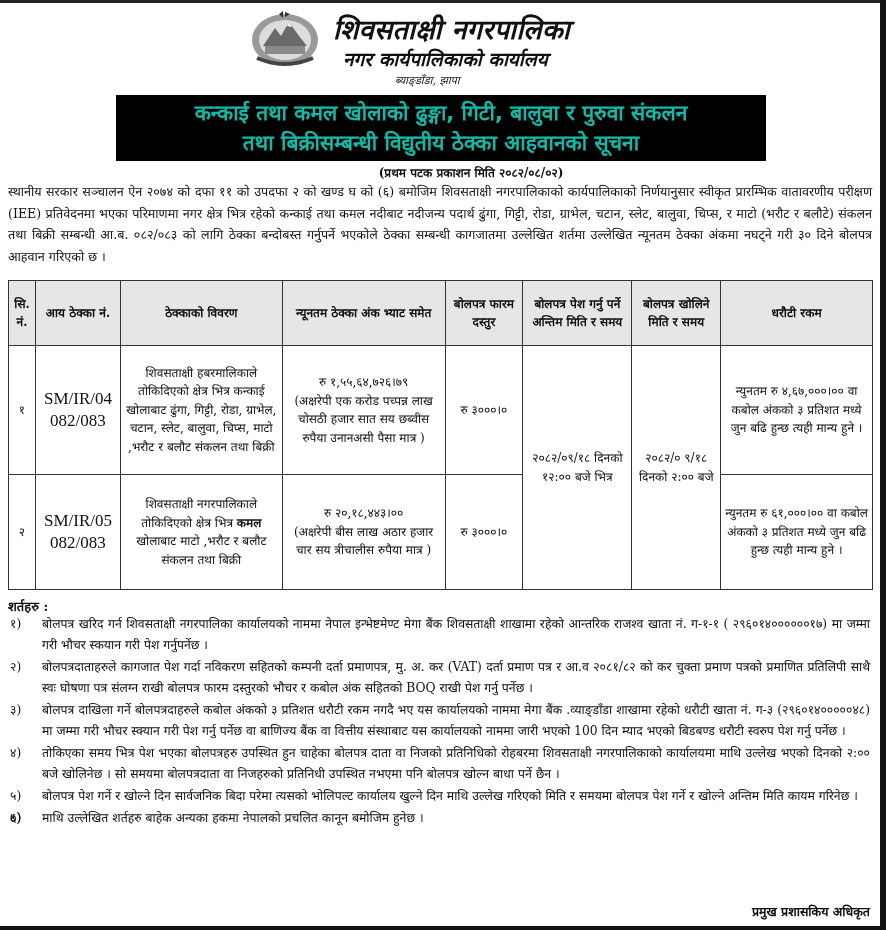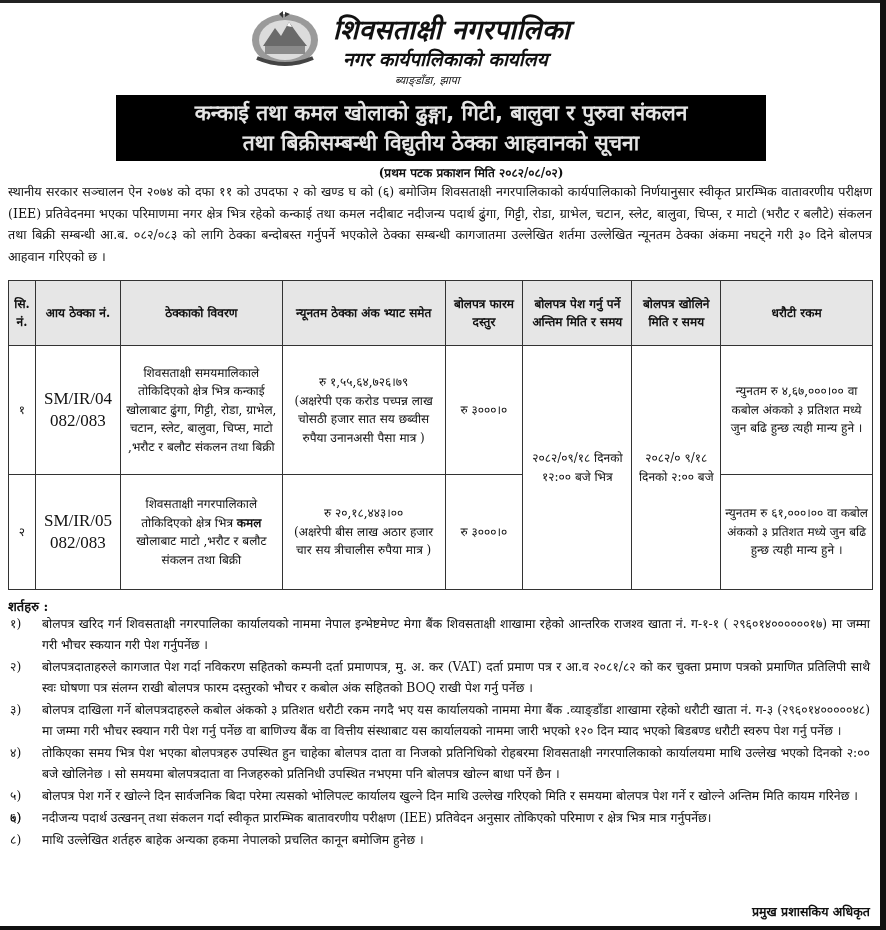--- a/index.html
+++ b/index.html
@@ -12,21 +12,21 @@
   .frame-right { position: absolute; left: 880px; top: 0; width: 6px; height: 930px; background: #111; }
 
   .header { position: absolute; left: 245px; top: 6px; width: 400px; height: 85px; font-style: italic; }
   .emblem { position: absolute; left: 4px; top: 4px; width: 72px; height: 58px; }
   .org-name { position: absolute; left: 88px; top: 4px; font-size: 27px; font-weight: bold; white-space: nowrap; letter-spacing: 0.3px; }
   .office-name { position: absolute; left: 98px; top: 40px; font-size: 19px; font-weight: bold; white-space: nowrap; }
   .address { position: absolute; left: 150px; top: 66px; font-size: 11px; white-space: nowrap; }
 
   .title-box {
     position: absolute; left: 116px; top: 95px; width: 650px; height: 66px;
-    background: #000; color: #e5e5e5; text-align: center;
+    background: #000; color: #14b8a6; text-align: center;
     font-family: "DejaVu Sans", sans-serif; font-weight: bold; font-size: 21px; line-height: 30px;
     padding-top: 3px; box-sizing: border-box;
   }
   .pub-date { position: absolute; left: 0; width: 886px; top: 164px; text-align: center; font-size: 12px; font-weight: bold; padding-left: 28px; }
 
   .intro {
     position: absolute; left: 8px; top: 181px; width: 864px; font-size: 12.6px; line-height: 21.5px; text-align: justify;
   }
 
   table.tender {
@@ -103,21 +103,21 @@
       <th>धरौटी रकम</th>
     </tr>
   </thead>
   <tbody>
     <tr class="r1">
       <td>१</td>
       <td class="code">
         <div>SM/IR/04</div>
         <div>082/083</div>
       </td>
-      <td>शिवसताक्षी समयमालिकाले तोकिदिएको क्षेत्र भित्र कन्काई खोलाबाट ढुंगा, गिट्टी, रोडा, ग्राभेल, चटान, स्लेट, बालुवा, चिप्स, माटो ,भरौट र बलौट संकलन तथा बिक्री</td>
+      <td>शिवसताक्षी हबरमालिकाले तोकिदिएको क्षेत्र भित्र कन्काई खोलाबाट ढुंगा, गिट्टी, रोडा, ग्राभेल, चटान, स्लेट, बालुवा, चिप्स, माटो ,भरौट र बलौट संकलन तथा बिक्री</td>
       <td>
         <div>रु १,५५,६४,७२६।७९</div>
         <div>(अक्षरेपी एक करोड पच्पन्न लाख चोसठी हजार सात सय छब्वीस रुपैया उनानअसी पैसा मात्र )</div>
       </td>
       <td>रु ३०००।०</td>
       <td rowspan="2">२०८२/०९/१८ दिनको १२:०० बजे भित्र</td>
       <td rowspan="2">२०८२/० ९/१८ दिनको २:०० बजे</td>
       <td>न्युनतम रु ४,६७,०००।०० वा कबोल अंकको ३ प्रतिशत मध्ये जुन बढि हुन्छ त्यही मान्य हुने ।</td>
     </tr>
     <tr class="r2">
@@ -147,36 +147,35 @@
   <div class="term">
     <span class="term-num">१)</span>
     <span>बोलपत्र खरिद गर्न शिवसताक्षी नगरपालिका कार्यालयको नाममा नेपाल इन्भेष्टमेण्ट मेगा बैंक शिवसताक्षी शाखामा रहेको आन्तरिक राजश्व खाता नं. ग-१-१ ( २९६०१४००००००१७) मा जम्मा गरी भौचर स्कयान गरी पेश गर्नुपर्नेछ ।</span>
   </div>
   <div class="term">
     <span class="term-num">२)</span>
     <span>बोलपत्रदाताहरुले कागजात पेश गर्दा नविकरण सहितको कम्पनी दर्ता प्रमाणपत्र, मु. अ. कर (VAT) दर्ता प्रमाण पत्र र आ.व </span><span class="uline">२०८१/८२</span><span> को कर चुक्ता प्रमाण पत्रको प्रमाणित प्रतिलिपी साथै स्वः घोषणा पत्र संलग्न राखी बोलपत्र फारम दस्तुरको भौचर र कबोल अंक सहितको BOQ राखी पेश गर्नु पर्नेछ ।</span>
   </div>
   <div class="term">
     <span class="term-num">३)</span>
-    <span>बोलपत्र दाखिला गर्ने बोलपत्रदाहरुले कबोल अंकको ३ प्रतिशत धरौटी रकम नगदै भए यस कार्यालयको नाममा मेगा बैंक .व्याङ्डाँडा शाखामा रहेको धरौटी खाता नं. ग-३ </span><span class="uline">(२९६०१४०००००४८)</span><span> मा जम्मा गरी भौचर स्क्यान गरी पेश गर्नु पर्नेछ वा बाणिज्य  बैंक वा वित्तीय  संस्थाबाट यस कार्यालयको नाममा जारी भएको १२० दिन म्याद भएको बिडबण्ड धरौटी स्वरुप पेश गर्नु पर्नेछ ।</span>
+    <span>बोलपत्र दाखिला गर्ने बोलपत्रदाहरुले कबोल अंकको ३ प्रतिशत धरौटी रकम नगदै भए यस कार्यालयको नाममा मेगा बैंक .व्याङ्डाँडा शाखामा रहेको धरौटी खाता नं. ग-३ </span><span class="uline">(२९६०१४०००००४८)</span><span> मा जम्मा गरी भौचर स्क्यान गरी पेश गर्नु पर्नेछ वा बाणिज्य  बैंक वा वित्तीय  संस्थाबाट यस कार्यालयको नाममा जारी भएको 100 दिन म्याद भएको बिडबण्ड धरौटी स्वरुप पेश गर्नु पर्नेछ ।</span>
   </div>
   <div class="term">
     <span class="term-num">४)</span>
     <span>तोकिएका समय भित्र पेश भएका बोलपत्रहरु उपस्थित हुन चाहेका बोलपत्र दाता वा निजको प्रतिनिधिको रोहबरमा शिवसताक्षी नगरपालिकाको कार्यालयमा माथि उल्लेख भएको  दिनको २:०० बजे  खोलिनेछ । सो समयमा बोलपत्रदाता वा निजहरुको प्रतिनिधी उपस्थित  नभएमा पनि बोलपत्र खोल्न बाधा पर्ने छैन ।</span>
   </div>
   <div class="term">
     <span class="term-num">५)</span>
     <span>बोलपत्र पेश गर्ने र खोल्ने दिन सार्वजनिक बिदा परेमा त्यसको भोलिपल्ट कार्यालय खुल्ने दिन माथि उल्लेख गरिएको मिति र समयमा बोलपत्र पेश गर्ने र खोल्ने अन्तिम मिति कायम गरिनेछ ।</span>
   </div>
   <div class="term">
     <span class="term-num">६)</span>
   </div>
   <div class="term">
     <span class="term-num">७)</span>
-    <span>नदीजन्य पदार्थ उत्खनन् तथा संकलन गर्दा स्वीकृत प्रारम्भिक बातावरणीय परीक्षण (IEE) प्रतिवेदन अनुसार तोकिएको परिमाण र क्षेत्र भित्र मात्र गर्नुपर्नेछ।</span>
   </div>
   <div class="term">
     <span class="term-num">८)</span>
     <span>माथि उल्लेखित शर्तहरु बाहेक अन्यका हकमा नेपालको प्रचलित कानून बमोजिम हुनेछ ।</span>
   </div>
 </div>
 
 <div class="signature">प्रमुख प्रशासकिय अधिकृत</div>
 
 </body></html>

